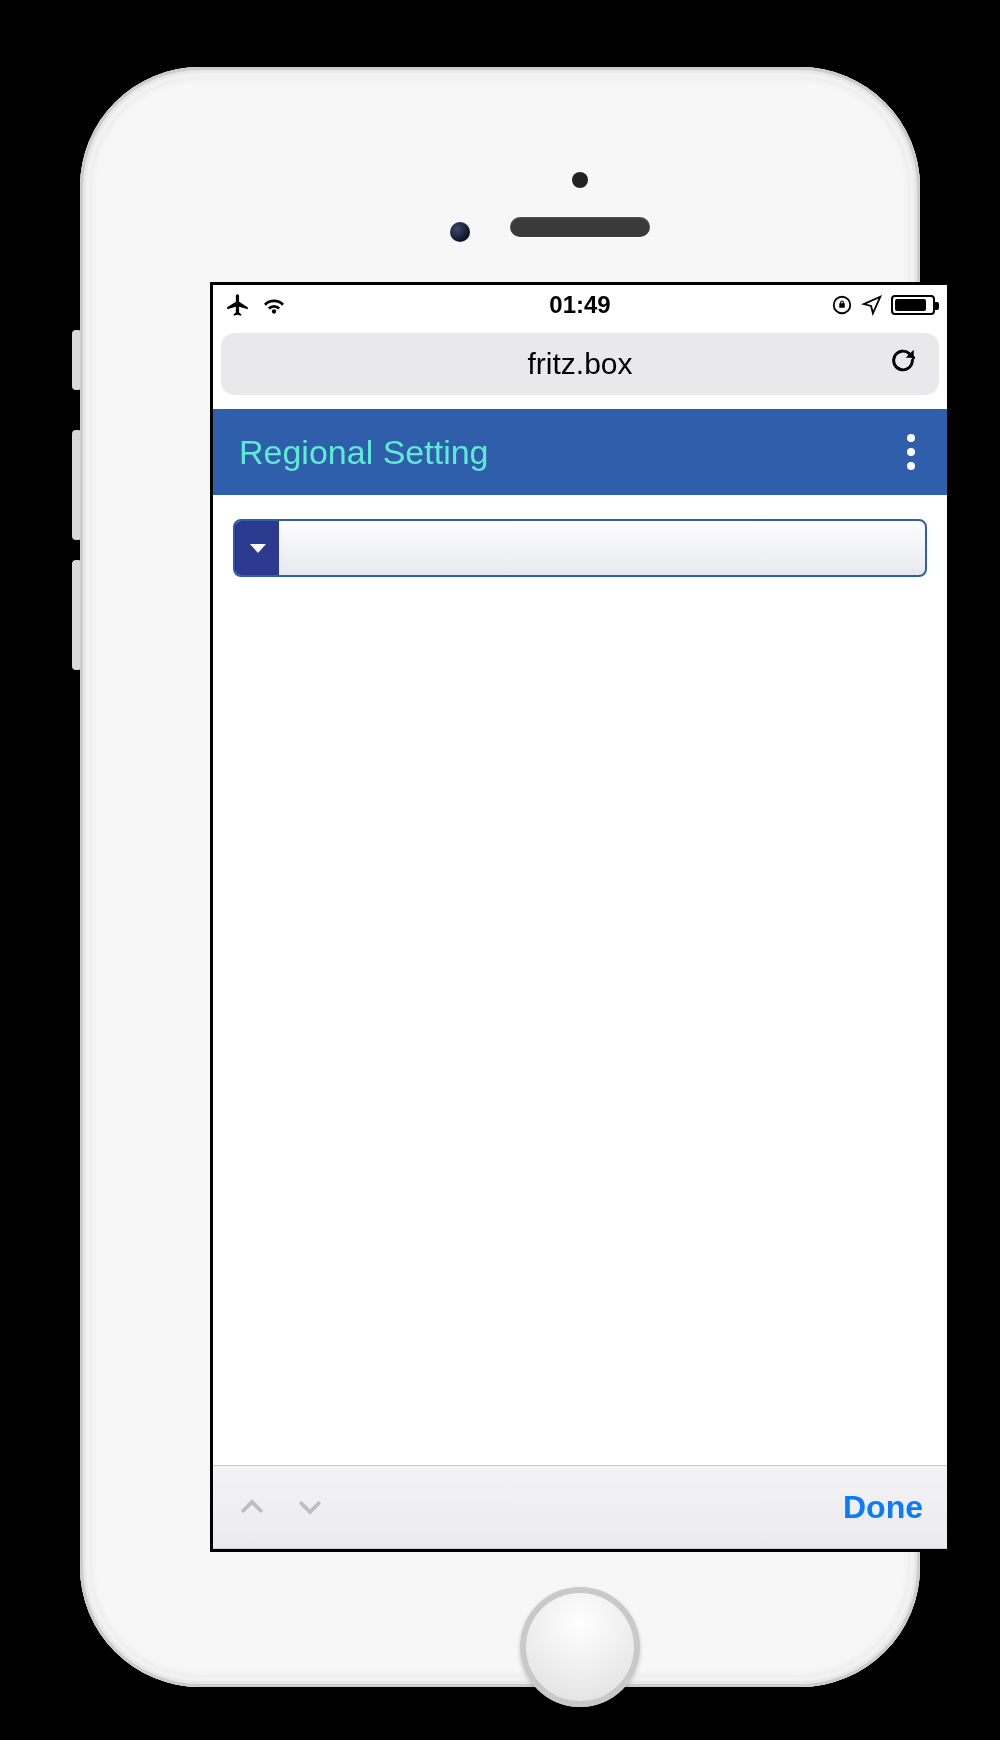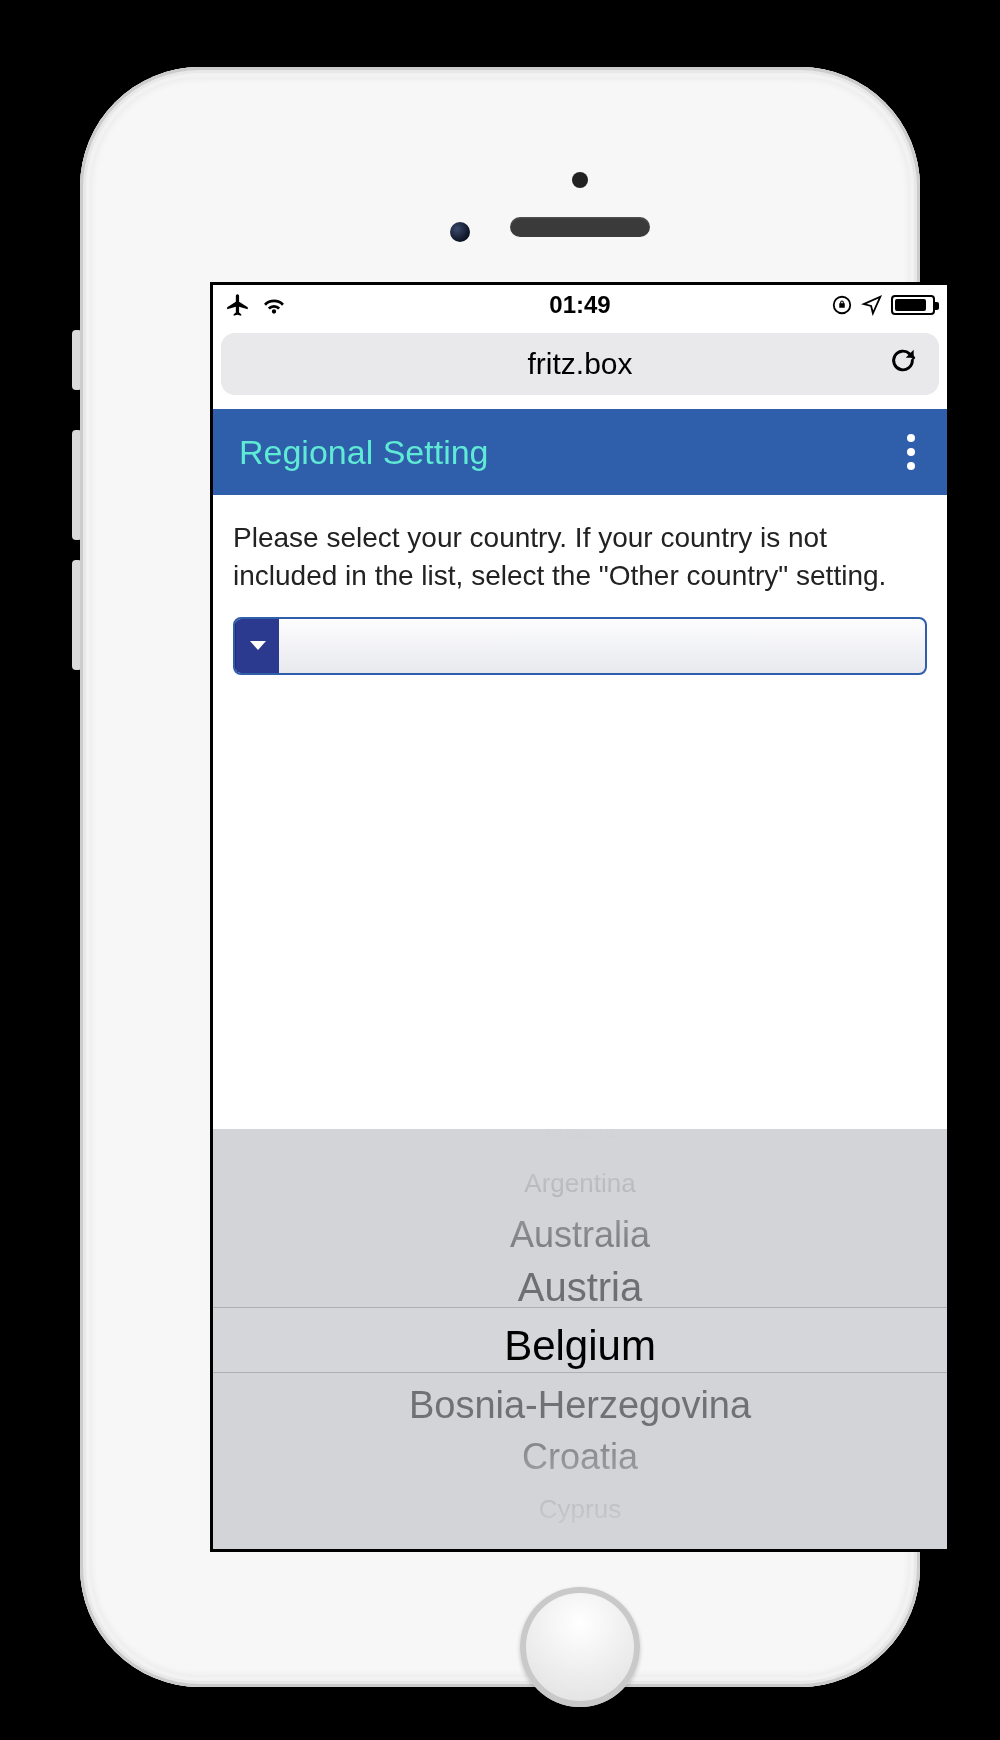--- a/index.html
+++ b/index.html
@@ -244,40 +244,38 @@
         <div class="header-title">Regional Setting</div>
         <div class="kebab">
           <span></span>
             <span></span>
             <span></span>
         </div>
       </div>
 
       <div class="content-area">
         <div class="content">
-          <p class="instructions">Please select your country. If your country is not included in the list, select the "Other country" setting.</p>
           <div class="select-box">
             <div class="select-arrow"></div>
           </div>
         </div>
       </div>
 
-
-      <div class="picker-wheel">
-        <div class="sel-band"></div>
-        <div class="wheel-list">
-          <div class="wheel-item faint">Andorra</div>
-          <div class="wheel-item far">Argentina</div>
-          <div class="wheel-item near">Australia</div>
-          <div class="wheel-item near" style="font-size:40px;color:#6e6e74">Austria</div>
-          <div class="wheel-item sel">Belgium</div>
-          <div class="wheel-item near" style="font-size:38px;color:#707076">Bosnia-Herzegovina</div>
-          <div class="wheel-item near">Croatia</div>
-          <div class="wheel-item far">Cyprus</div>
-          <div class="wheel-item faint">Czech Republic</div>
-        </div>
-        <div class="wheel-fade-top"></div>
-        <div class="wheel-fade-bot"></div>
-      </div>
+      <div class="picker-accessory">
+        <div class="acc-nav">
+          <span class="chev">
+            <svg width="30" height="30" viewBox="0 0 24 24">
+                <path fill="none" stroke="#bdbdc2" stroke-width="3" stroke-linecap="round" d="M5 15l7-7 7 7"></path>
+              </svg>
+          </span>
+          <span class="chev">
+            <svg width="30" height="30" viewBox="0 0 24 24">
+                <path fill="none" stroke="#bdbdc2" stroke-width="3" stroke-linecap="round" d="M5 9l7 7 7-7"></path>
+              </svg>
+          </span>
+        </div>
+        <div class="acc-done">Done</div>
+      </div>
+
 
     </div>
   </div>
 </div>
 
 </body></html>

